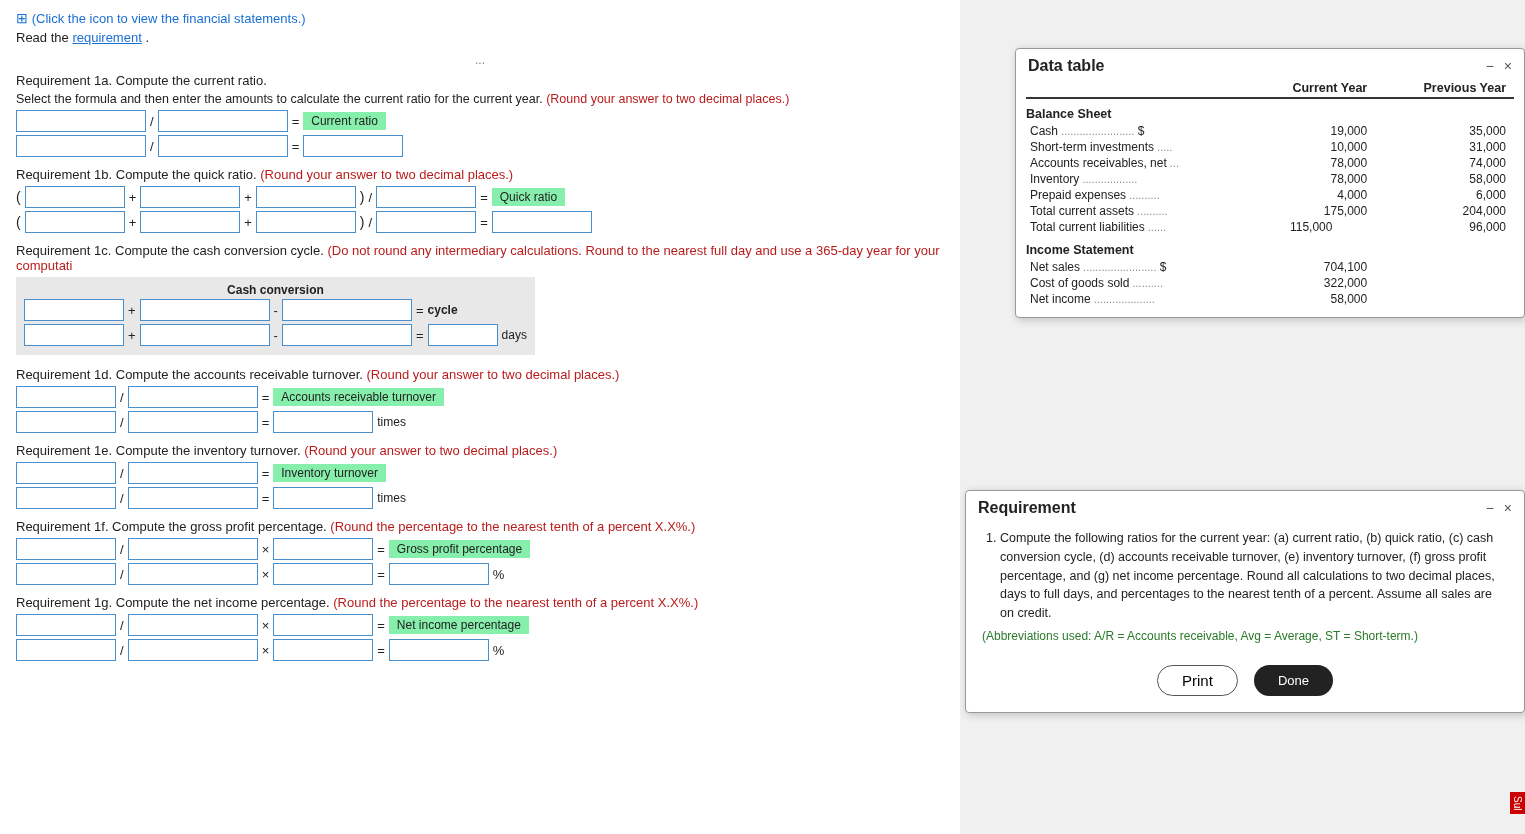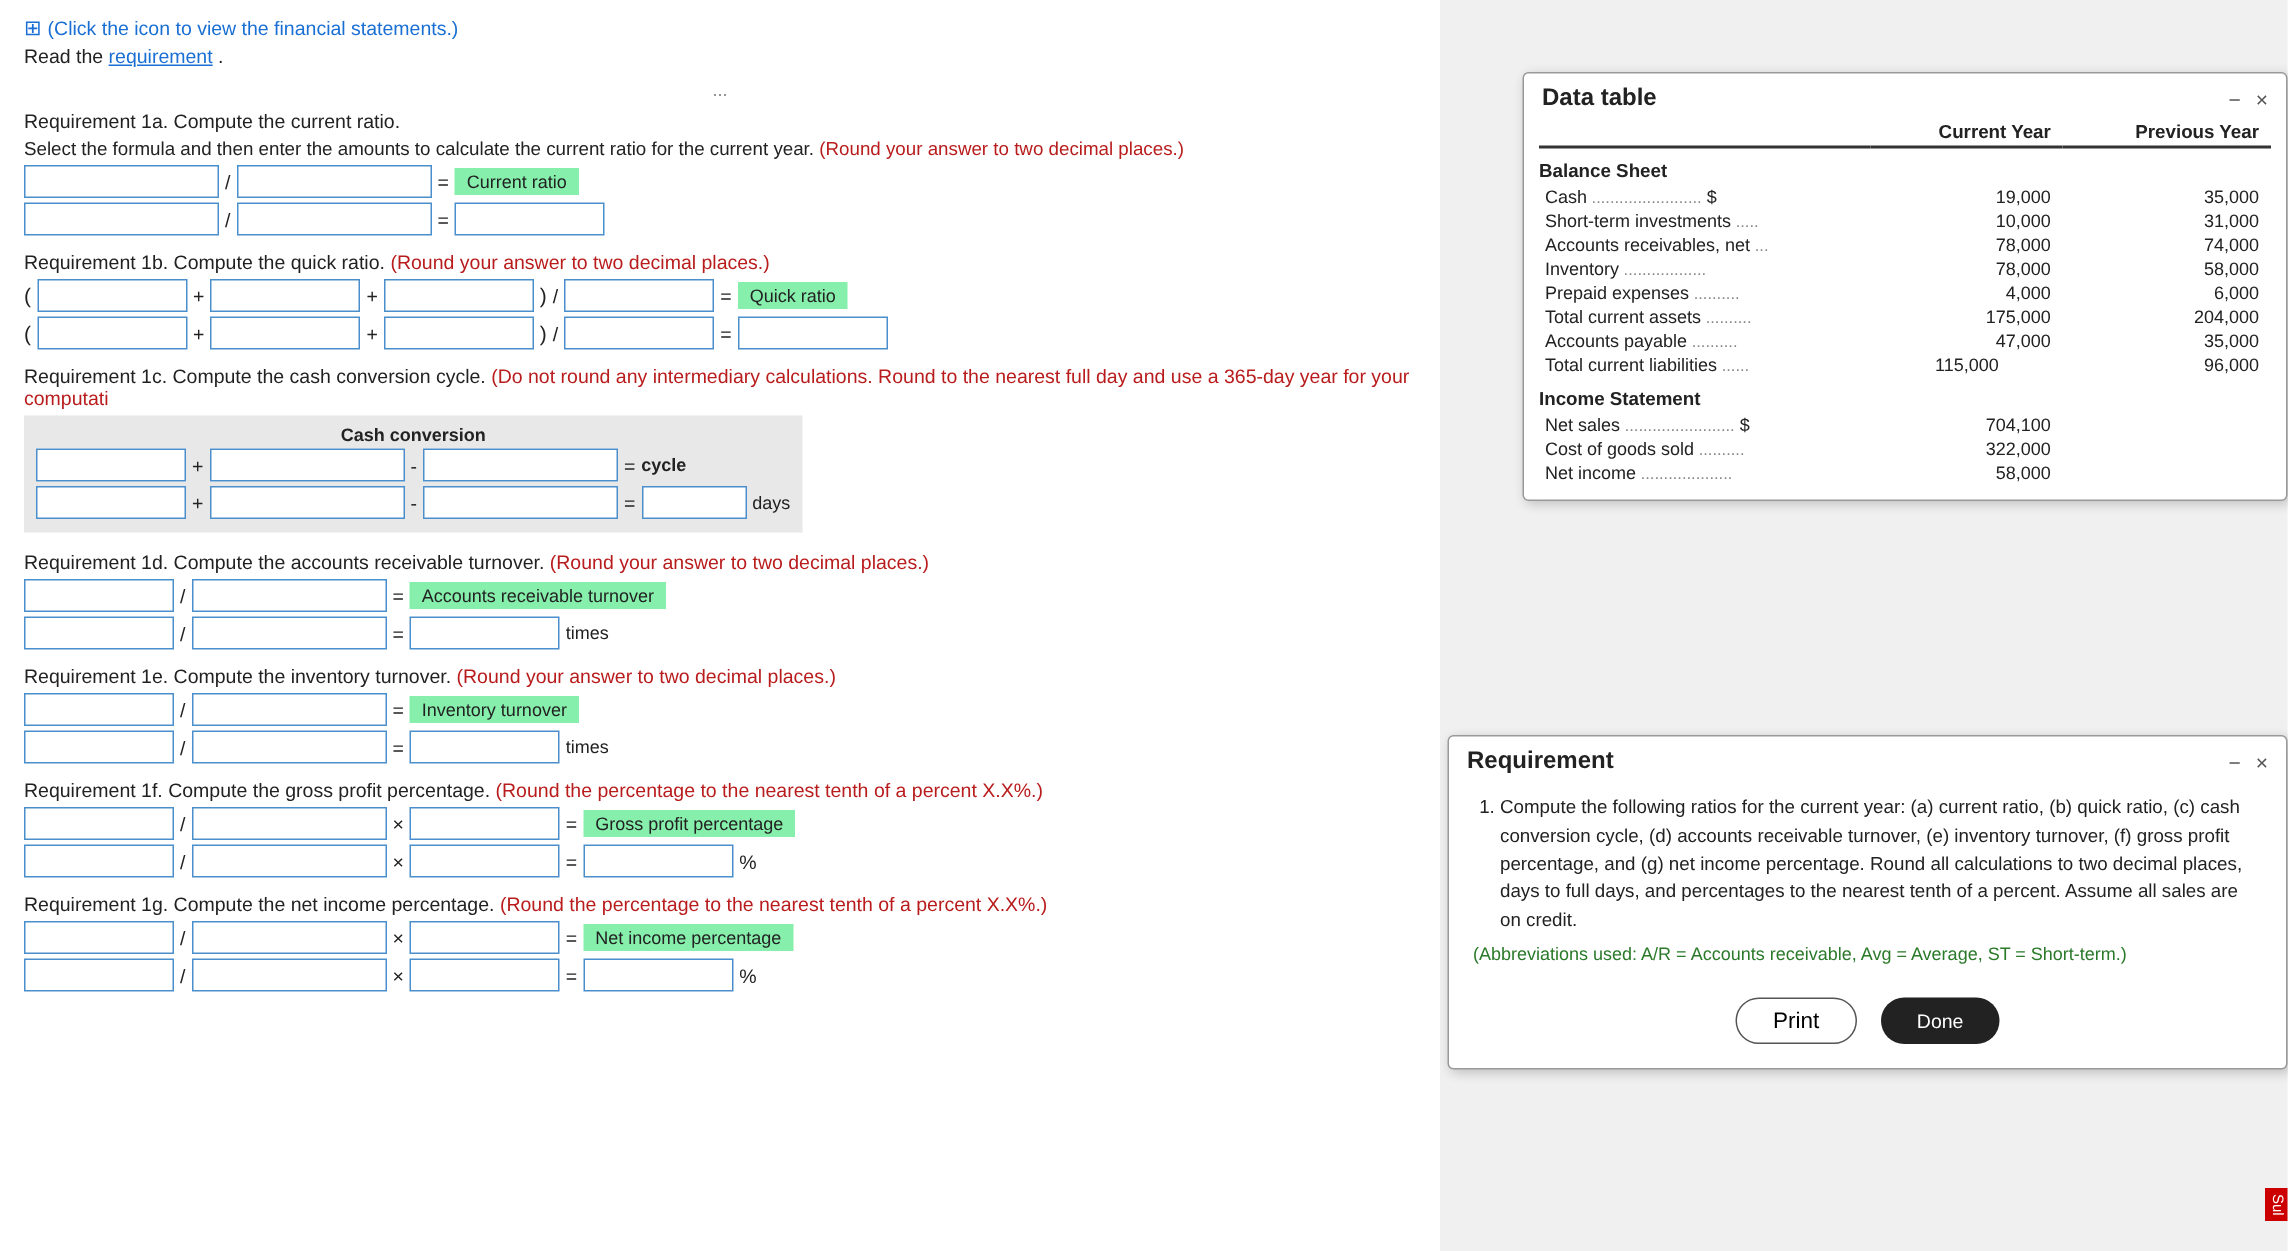--- a/index.html
+++ b/index.html
@@ -381,25 +381,20 @@
             <td style="padding: 1px 4px; font-size: 12px; white-space: nowrap;">Prepaid expenses<span style="color: rgb(136, 136, 136); font-size: 11px;"> ..........</span></td>
             <td style="text-align: right; padding: 1px 8px; font-size: 12px;">4,000</td>
             <td style="text-align: right; padding: 1px 8px; font-size: 12px;">6,000</td>
           </tr>
           <tr>
             <td style="padding: 1px 4px; font-size: 12px; white-space: nowrap;">Total current assets<span style="color: rgb(136, 136, 136); font-size: 11px;"> ..........</span></td>
             <td style="text-align: right; padding: 1px 8px; font-size: 12px;">175,000</td>
             <td style="text-align: right; padding: 1px 8px; font-size: 12px;">204,000</td>
           </tr>
           <tr>
-            <td style="padding: 1px 4px; font-size: 12px; white-space: nowrap;">Accounts payable<span style="color: rgb(136, 136, 136); font-size: 11px;"> ..........</span></td>
-            <td style="text-align: right; padding: 1px 8px; font-size: 12px;">47,000</td>
-            <td style="text-align: right; padding: 1px 8px; font-size: 12px;">35,000</td>
-          </tr>
-          <tr>
             <td style="padding: 1px 4px; font-size: 12px; white-space: nowrap;">Total current liabilities<span style="color: rgb(136, 136, 136); font-size: 11px;"> ......</span></td>
             <td style="text-align: center; padding: 1px 8px; font-size: 12px;">115,000</td>
             <td style="text-align: right; padding: 1px 8px; font-size: 12px;">96,000</td>
           </tr>
           <tr>
             <td colspan="3" style="font-weight: bold; padding-top: 8px; padding-bottom: 2px;">Income Statement</td>
           </tr>
           <tr>
             <td style="padding: 1px 4px; font-size: 12px; white-space: nowrap;">Net sales<span style="color: rgb(136, 136, 136); font-size: 11px;"> ........................</span><span> $</span></td>
             <td style="text-align: right; padding: 1px 8px; font-size: 12px;">704,100</td>

